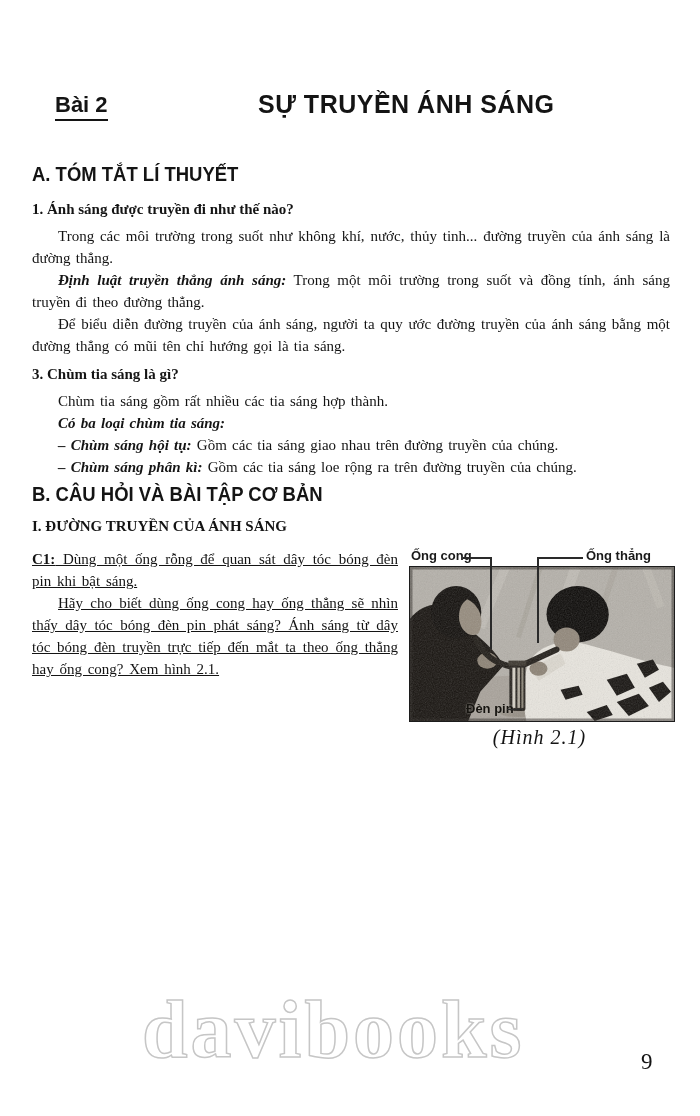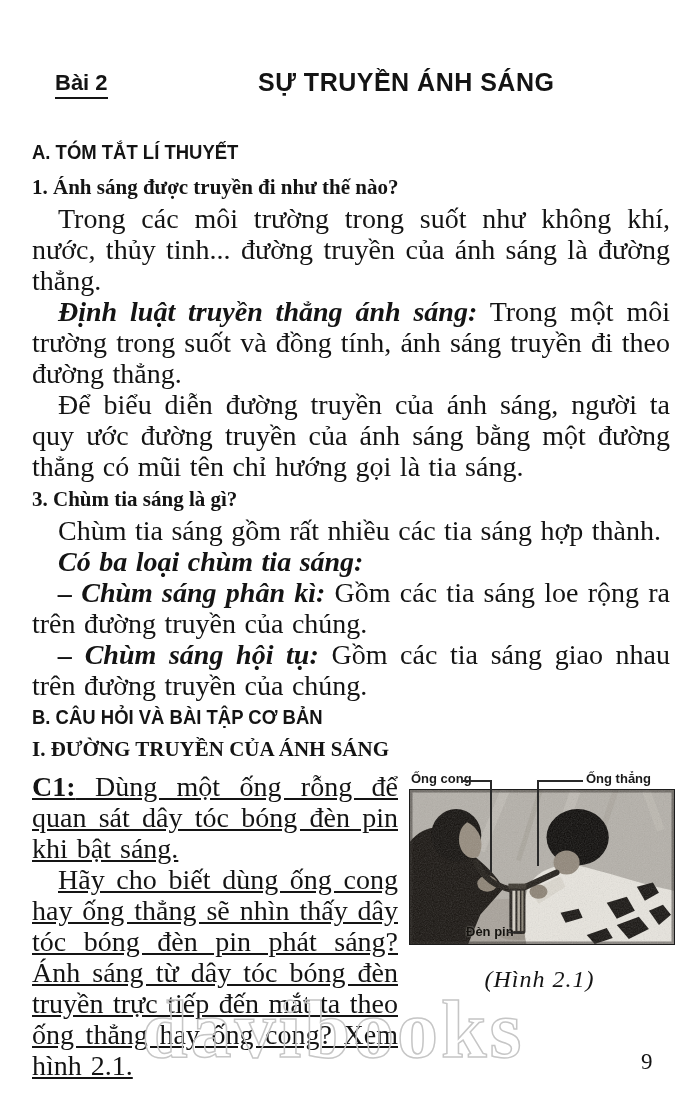--- a/index.html
+++ b/index.html
@@ -6,21 +6,21 @@
   html, body { background: #e8e8e8; }
   .page {
     position: relative;
     width: 700px; height: 1116px;
     margin: 0 auto;
     background: #ffffff;
     color: #141414;
     font-family: "Liberation Serif", serif;
     overflow: hidden;
   }
-  .content { padding: 68px 30px 0 32px; }
+  .content { padding: 90px 30px 0 32px; }
 
   
   .header-row { position: relative; height: 34px; margin-bottom: 38px; }
   .lesson-no {
     position: absolute; left: 23px; top: 2px;
     font-family: "Liberation Sans", sans-serif;
     font-weight: bold; font-size: 22px;
     border-bottom: 2.5px solid #141414; padding-bottom: 1px;
   }
   .page-title {
@@ -31,27 +31,27 @@
 
   
   .h-sans {
     font-family: "Liberation Sans", sans-serif;
     font-weight: bold; font-size: 21px; line-height: 24px;
     transform: scaleX(0.88); transform-origin: left center;
     white-space: nowrap;
   }
   .h-sans.mb { margin-bottom: 9px; }
   .h-serif {
-    font-weight: bold; font-size: 21px; line-height: 28px;
+    font-weight: bold; font-size: 15px; line-height: 28px;
     margin: 3px 0 2px 0;
   }
 
   
   .body-p {
-    font-size: 28px; line-height: 31px;
+    font-size: 15px; line-height: 22px;
     text-align: justify; text-indent: 26px;
     word-spacing: 1.5px;
   }
   .bi { font-weight: bold; font-style: italic; }
   .b { font-weight: bold; }
 
   
   .bottom { display: flex; margin-top: 6px; }
   .c1-col { width: 366px; padding-top: 2px; }
   .c1-col .body-p { word-spacing: 2px; text-decoration: underline; }
@@ -76,22 +76,22 @@
     border: 1.5px solid #1c1c1c; background: #b4b0a9;
   }
   .photo-wrap svg { display: block; width: 100%; height: 100%; }
   .denpin-label {
     position: absolute; left: 56px; bottom: 5px; z-index: 3;
     font-family: "Liberation Sans", sans-serif;
     font-weight: bold; font-size: 13px; color: #15130f;
     text-shadow: 0 0 2px #b4b0a9;
   }
   .fig-caption {
-    margin-top: 21px; text-align: center;
-    font-style: italic; font-size: 24px; letter-spacing: 1px;
+    margin-top: 4px; text-align: center;
+    font-style: italic; font-size: 20px; letter-spacing: 1px;
   }
 
   
   .watermark-1 {
     position: absolute; left: 142px; top: 983px; z-index: 5;
     font-family: "Liberation Serif", serif;
     font-size: 82px; font-weight: bold; letter-spacing: 3px;
     color: transparent; -webkit-text-stroke: 1.5px #c6c6c6;
     pointer-events: none; white-space: nowrap;
   }
@@ -123,22 +123,22 @@
     <div class="h-serif">1. Ánh sáng được truyền đi như thế nào?</div>
     <p class="body-p">Trong các môi trường trong suốt như không khí, nước, thủy tinh... đường truyền của ánh sáng là đường thẳng.</p>
     <p class="body-p"><span class="bi">Định luật truyền thẳng ánh sáng:</span><span> Trong một môi trường trong suốt và đồng tính, ánh sáng truyền đi theo đường thẳng.</span></p>
 
     <p class="body-p">Để biểu diễn đường truyền của ánh sáng, người ta quy ước đường truyền của ánh sáng bằng một đường thẳng có mũi tên chỉ hướng gọi là tia sáng.</p>
 
     <div class="h-serif">3. Chùm tia sáng là gì?</div>
     <p class="body-p">Chùm tia sáng gồm rất nhiều các tia sáng hợp thành.</p>
     <p class="body-p bi">Có ba loại chùm tia sáng:</p>
 
+    <p class="body-p"><span class="bi">– Chùm sáng hội tụ:</span><span> Gồm các tia sáng giao nhau trên đường truyền của chúng.</span></p>
     <p class="body-p"><span class="bi">– Chùm sáng phân kì:</span><span> Gồm các tia sáng loe rộng ra trên đường truyền của chúng.</span></p>
-    <p class="body-p"><span class="bi">– Chùm sáng hội tụ:</span><span> Gồm các tia sáng giao nhau trên đường truyền của chúng.</span></p>
 
     <div class="h-sans" style="margin-top:4px">B. CÂU HỎI VÀ BÀI TẬP CƠ BẢN</div>
     <div class="h-serif" style="margin-top:6px">I. ĐƯỜNG TRUYỀN CỦA ÁNH SÁNG</div>
 
     <div class="bottom">
       <div class="c1-col">
         <p class="body-p" style="text-indent:0"><span class="b">C1:</span><span> Dùng một ống rỗng để quan sát dây tóc bóng đèn pin khi bật sáng.</span></p>
         <p class="body-p">Hãy cho biết dùng ống cong hay ống thẳng sẽ nhìn thấy dây tóc bóng đèn pin phát sáng? Ánh sáng từ dây tóc bóng đèn truyền trực tiếp đến mắt ta theo ống thẳng hay ống cong? Xem hình 2.1.</p>
       </div>
 

